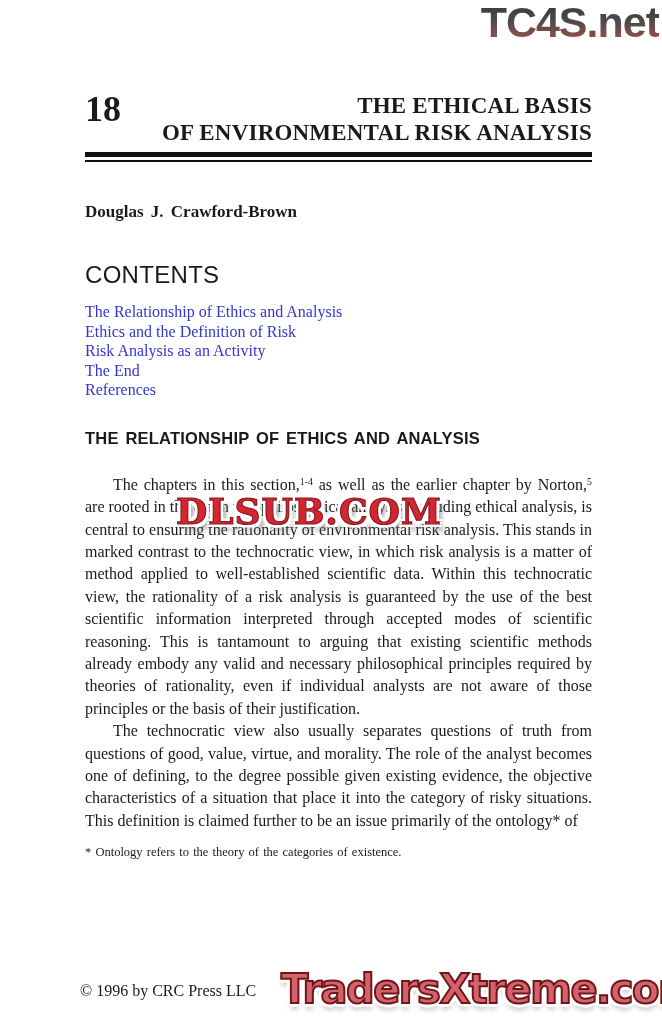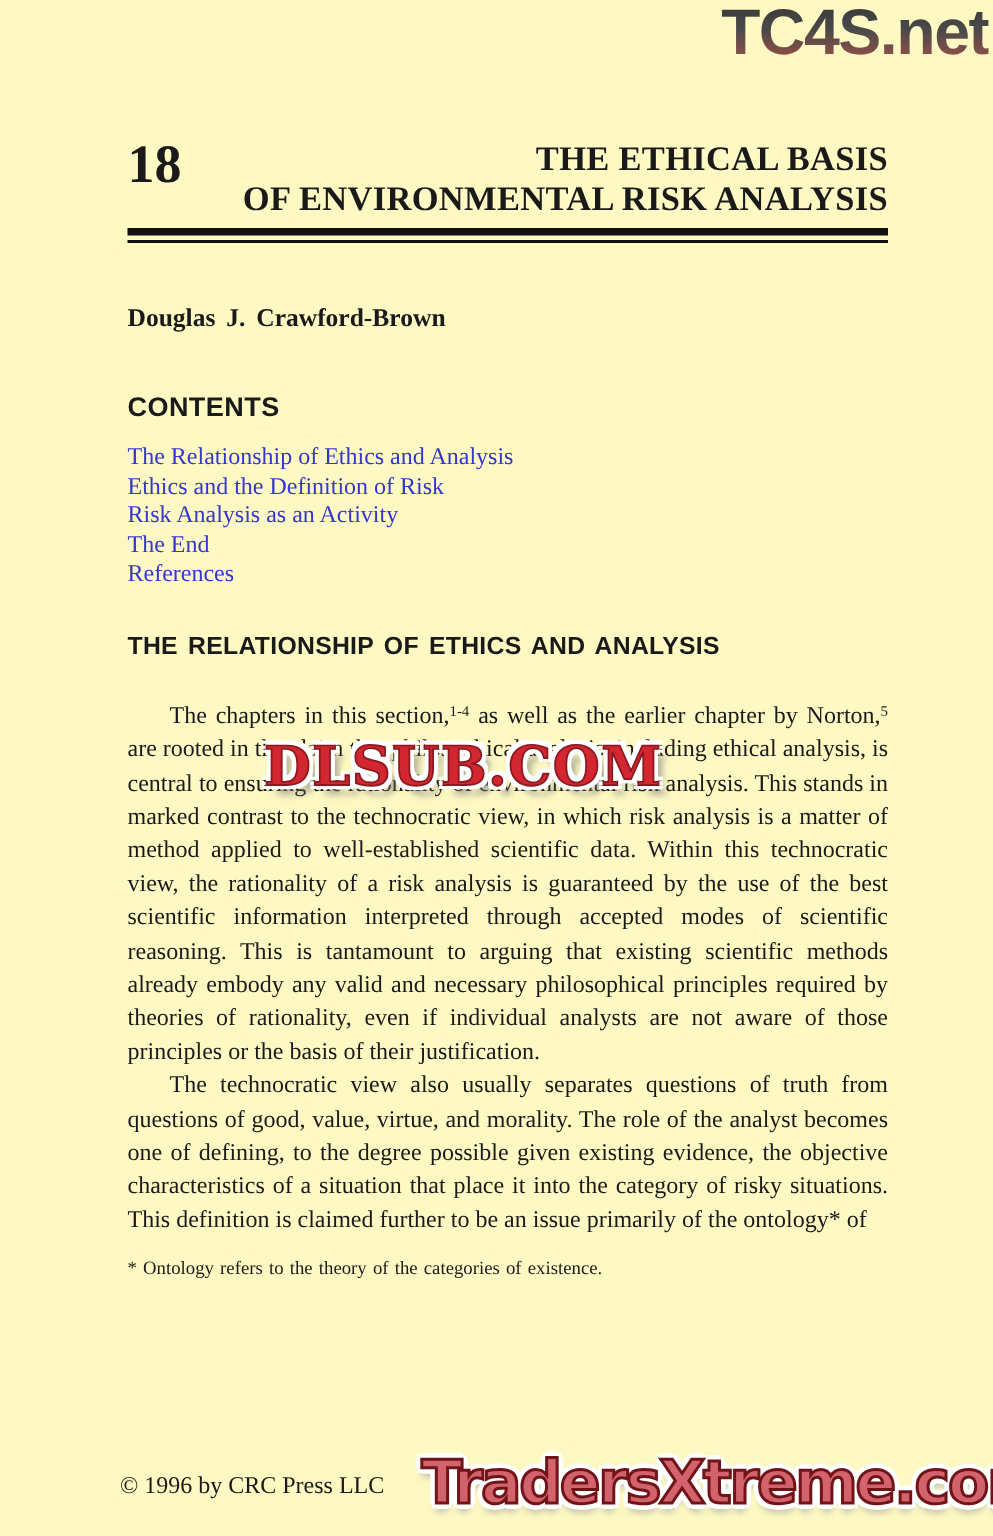--- a/index.html
+++ b/index.html
@@ -1,21 +1,21 @@
 <!DOCTYPE html>
 <html><head>
 <meta charset="utf-8">
 <style>
   * { margin:0; padding:0; box-sizing:border-box; }
   html,body { background:#e8e8e8; }
   .page {
     position:relative;
     width:662px; height:1024px;
     margin:0 auto;
-    background:#fef9c3;
+    background:#ffffff;
     font-family:"Liberation Serif", serif;
     color:#1a1a1a;
     overflow:hidden;
   }
   .content {
     position:absolute;
     left:85px; top:0;
     width:507px;
   }
 
@@ -47,22 +47,22 @@
     margin-top:40px;
     font-weight:bold;
     font-size:17px;
     word-spacing:3px;
   }
 
   
   .contents-heading {
     margin-top:39px;
     font-family:"Liberation Sans", sans-serif;
-    font-weight:bold;
-    font-size:18px;
+    font-weight:normal;
+    font-size:24px;
     letter-spacing:0.3px;
   }
   .contents-links { margin-top:13px; list-style:none; }
   .contents-links li { line-height:19.5px; }
   .contents-links a {
     color:#3336cf;
     text-decoration:none;
     font-size:16px;
     cursor:pointer;
   }

